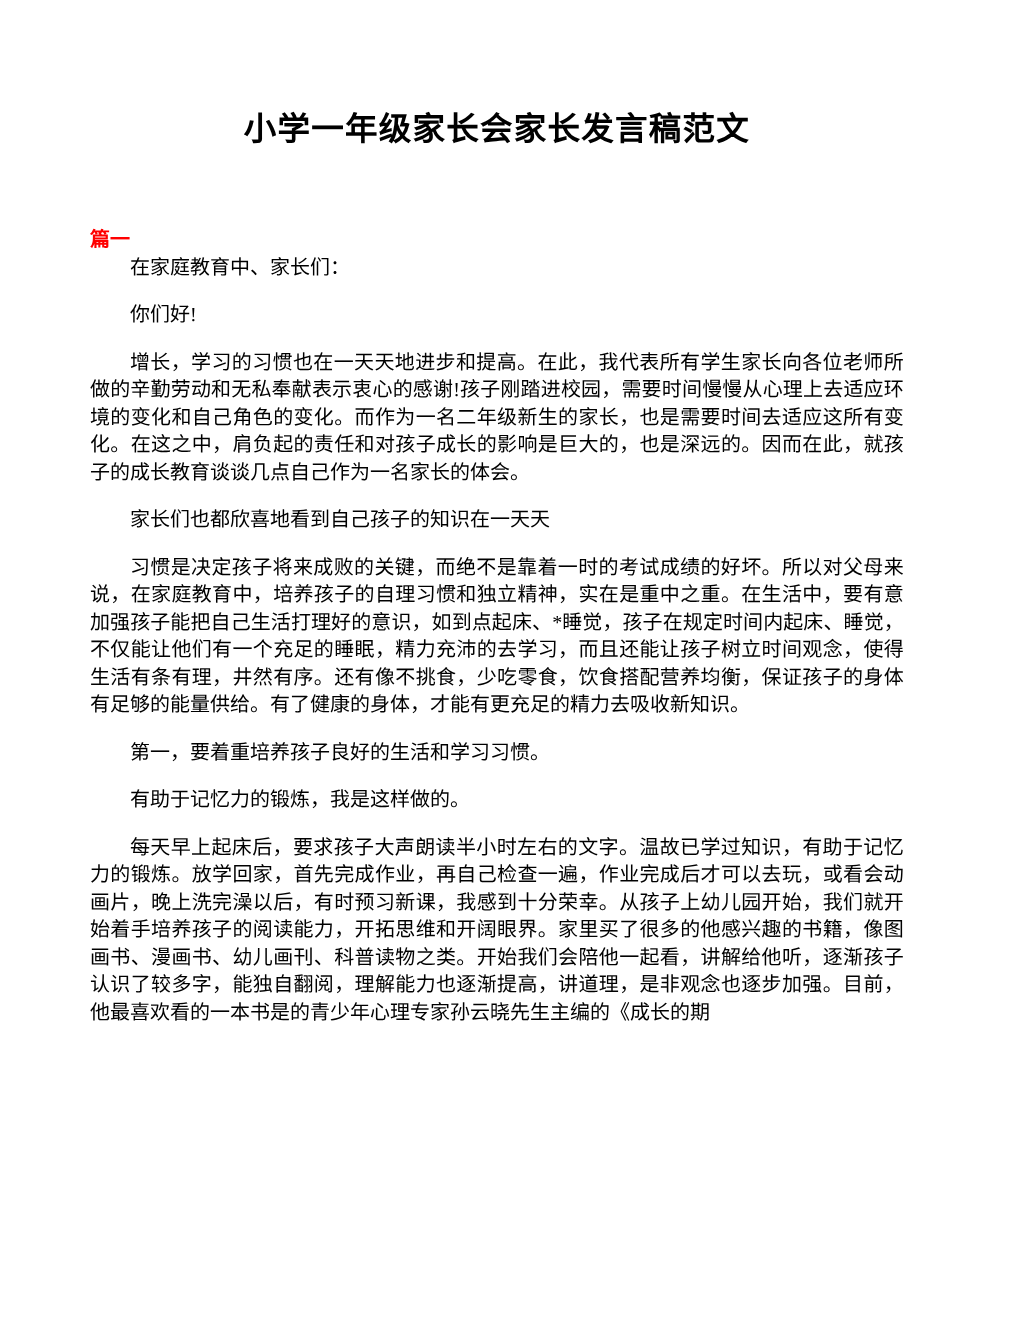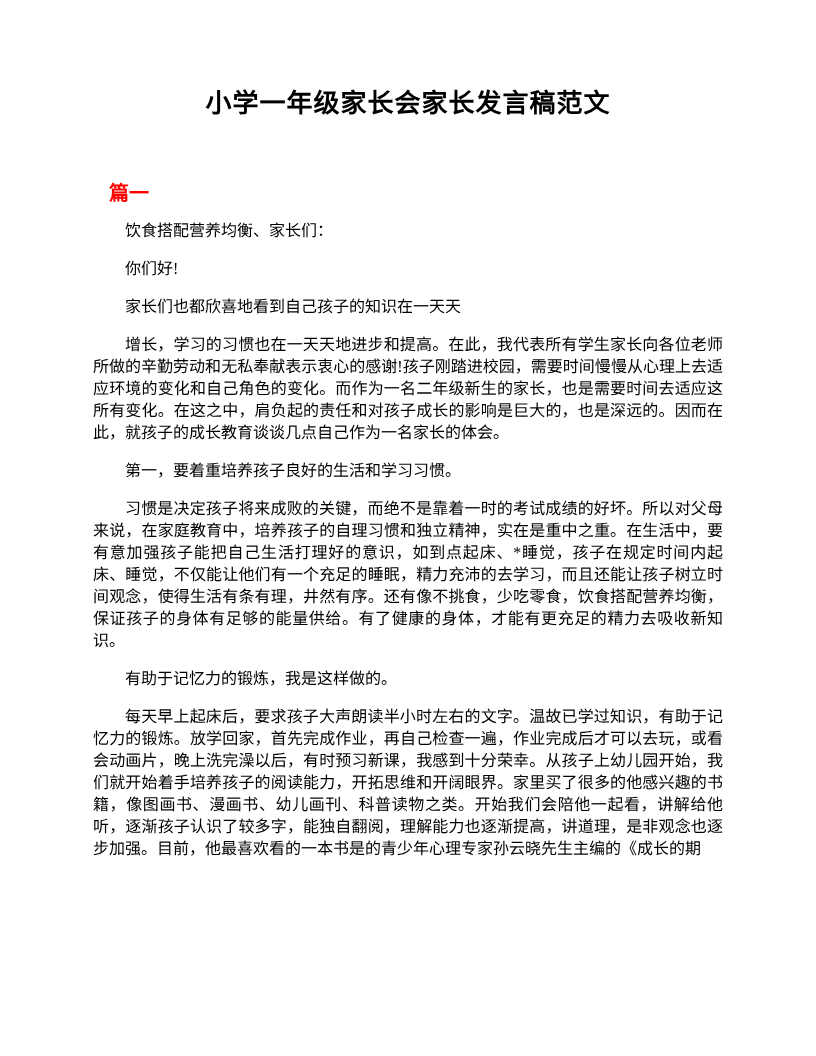--- a/index.html
+++ b/index.html
@@ -12,60 +12,61 @@
     margin: 0;
     padding: 0;
     background: var(--bg);
   }
   .page {
     position: relative;
     width: 816px;
     height: 1056px;
     margin: 0 auto;
     background: var(--bg);
-    padding: 88px 93px 0 93px;
+    padding: 88px 93px 0 72px;
     font-family: "Liberation Serif", "DejaVu Serif", serif;
     color: var(--text);
     overflow: hidden;
   }
   .doc-title {
     font-size: 26px;
     line-height: 32px;
     font-weight: bold;
     text-align: center;
     margin: 0 0 62px 0;
     letter-spacing: 1px;
   }
   .section-label {
-    font-size: 20px;
+    font-size: 16px;
     line-height: 22px;
     font-weight: bold;
     color: var(--accent);
-    margin: 16px;
+    margin: 0;
+    font-family: Liberation Mono, monospace;
   }
   .body-text p {
     font-size: 16px;
     line-height: 22px;
     margin: 0 0 16px 0;
     text-align: justify;
     text-indent: 2em;
     word-break: break-all;
   }
 </style>
 </head>
 <body>
 
 <div class="page">
   <h1 class="doc-title">小学一年级家长会家长发言稿范文</h1>
 
   <div class="section-label">篇一</div>
 
   <div class="body-text">
-    <p>饮食搭配营养均衡、家长们：</p>
+    <p>在家庭教育中、家长们：</p>
     <p>你们好!</p>
+    <p>增长，学习的习惯也在一天天地进步和提高。在此，我代表所有学生家长向各位老师所做的辛勤劳动和无私奉献表示衷心的感谢!孩子刚踏进校园，需要时间慢慢从心理上去适应环境的变化和自己角色的变化。而作为一名二年级新生的家长，也是需要时间去适应这所有变化。在这之中，肩负起的责任和对孩子成长的影响是巨大的，也是深远的。因而在此，就孩子的成长教育谈谈几点自己作为一名家长的体会。</p>
     <p>家长们也都欣喜地看到自己孩子的知识在一天天</p>
-    <p>增长，学习的习惯也在一天天地进步和提高。在此，我代表所有学生家长向各位老师所做的辛勤劳动和无私奉献表示衷心的感谢!孩子刚踏进校园，需要时间慢慢从心理上去适应环境的变化和自己角色的变化。而作为一名二年级新生的家长，也是需要时间去适应这所有变化。在这之中，肩负起的责任和对孩子成长的影响是巨大的，也是深远的。因而在此，就孩子的成长教育谈谈几点自己作为一名家长的体会。</p>
+    <p>习惯是决定孩子将来成败的关键，而绝不是靠着一时的考试成绩的好坏。所以对父母来说，在家庭教育中，培养孩子的自理习惯和独立精神，实在是重中之重。在生活中，要有意加强孩子能把自己生活打理好的意识，如到点起床、*睡觉，孩子在规定时间内起床、睡觉，不仅能让他们有一个充足的睡眠，精力充沛的去学习，而且还能让孩子树立时间观念，使得生活有条有理，井然有序。还有像不挑食，少吃零食，饮食搭配营养均衡，保证孩子的身体有足够的能量供给。有了健康的身体，才能有更充足的精力去吸收新知识。</p>
     <p>第一，要着重培养孩子良好的生活和学习习惯。</p>
-    <p>习惯是决定孩子将来成败的关键，而绝不是靠着一时的考试成绩的好坏。所以对父母来说，在家庭教育中，培养孩子的自理习惯和独立精神，实在是重中之重。在生活中，要有意加强孩子能把自己生活打理好的意识，如到点起床、*睡觉，孩子在规定时间内起床、睡觉，不仅能让他们有一个充足的睡眠，精力充沛的去学习，而且还能让孩子树立时间观念，使得生活有条有理，井然有序。还有像不挑食，少吃零食，饮食搭配营养均衡，保证孩子的身体有足够的能量供给。有了健康的身体，才能有更充足的精力去吸收新知识。</p>
     <p>有助于记忆力的锻炼，我是这样做的。</p>
     <p>每天早上起床后，要求孩子大声朗读半小时左右的文字。温故已学过知识，有助于记忆力的锻炼。放学回家，首先完成作业，再自己检查一遍，作业完成后才可以去玩，或看会动画片，晚上洗完澡以后，有时预习新课，我感到十分荣幸。从孩子上幼儿园开始，我们就开始着手培养孩子的阅读能力，开拓思维和开阔眼界。家里买了很多的他感兴趣的书籍，像图画书、漫画书、幼儿画刊、科普读物之类。开始我们会陪他一起看，讲解给他听，逐渐孩子认识了较多字，能独自翻阅，理解能力也逐渐提高，讲道理，是非观念也逐步加强。目前，他最喜欢看的一本书是的青少年心理专家孙云晓先生主编的《成长的期</p>
   </div>
 </div>
 
 </body></html>

